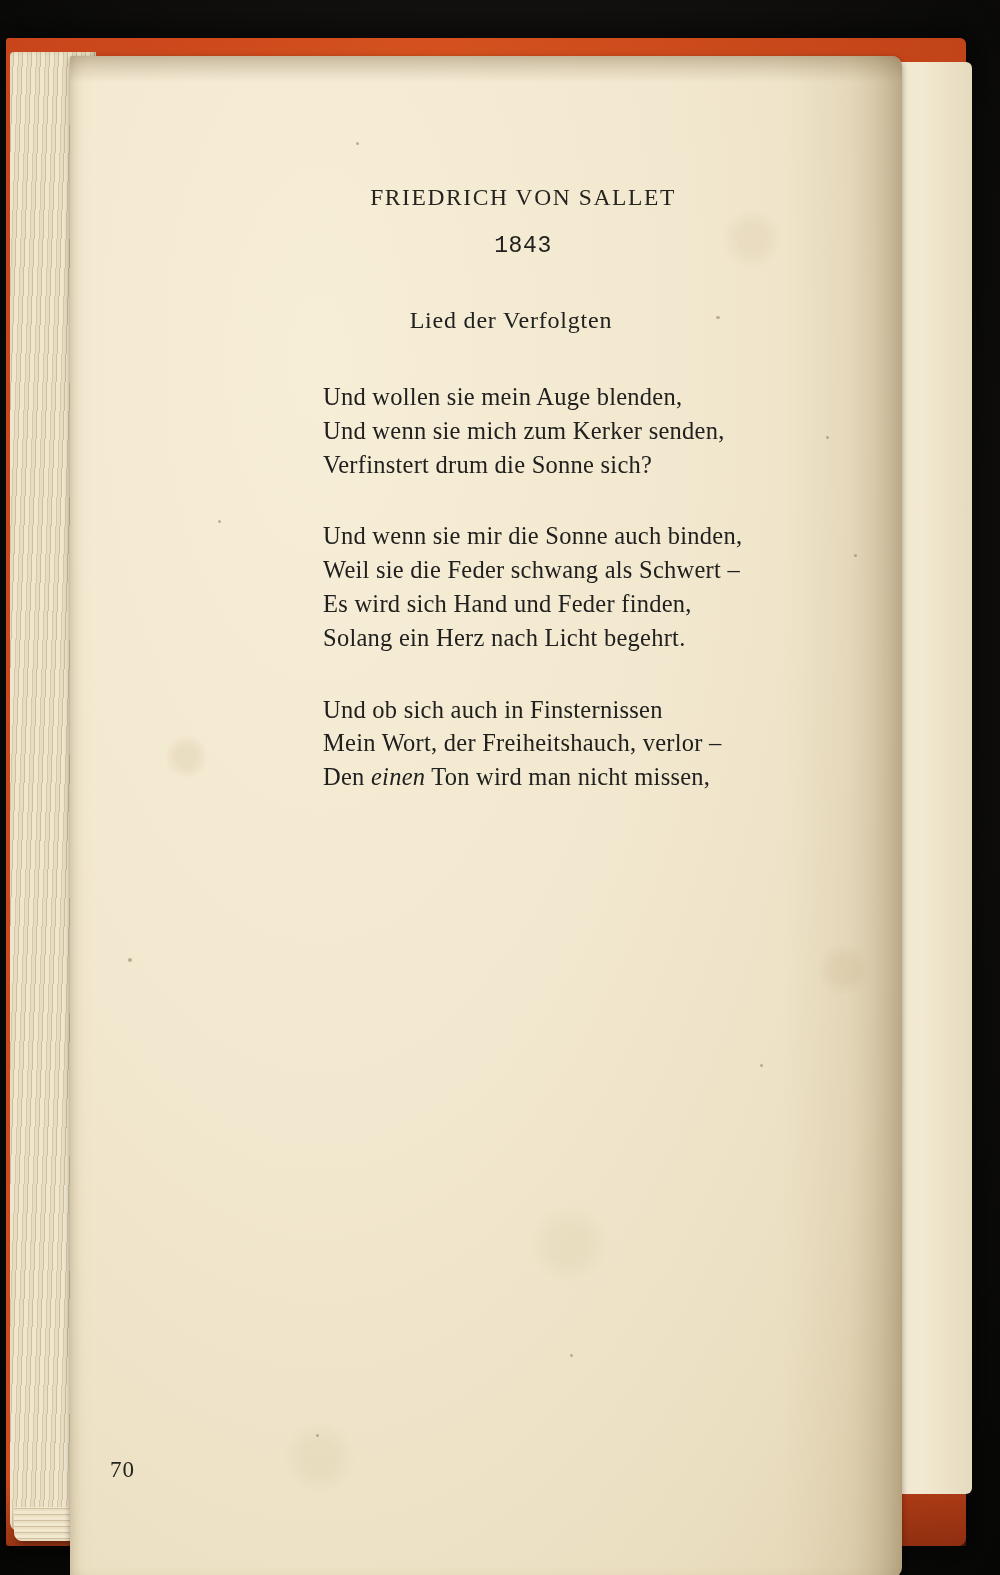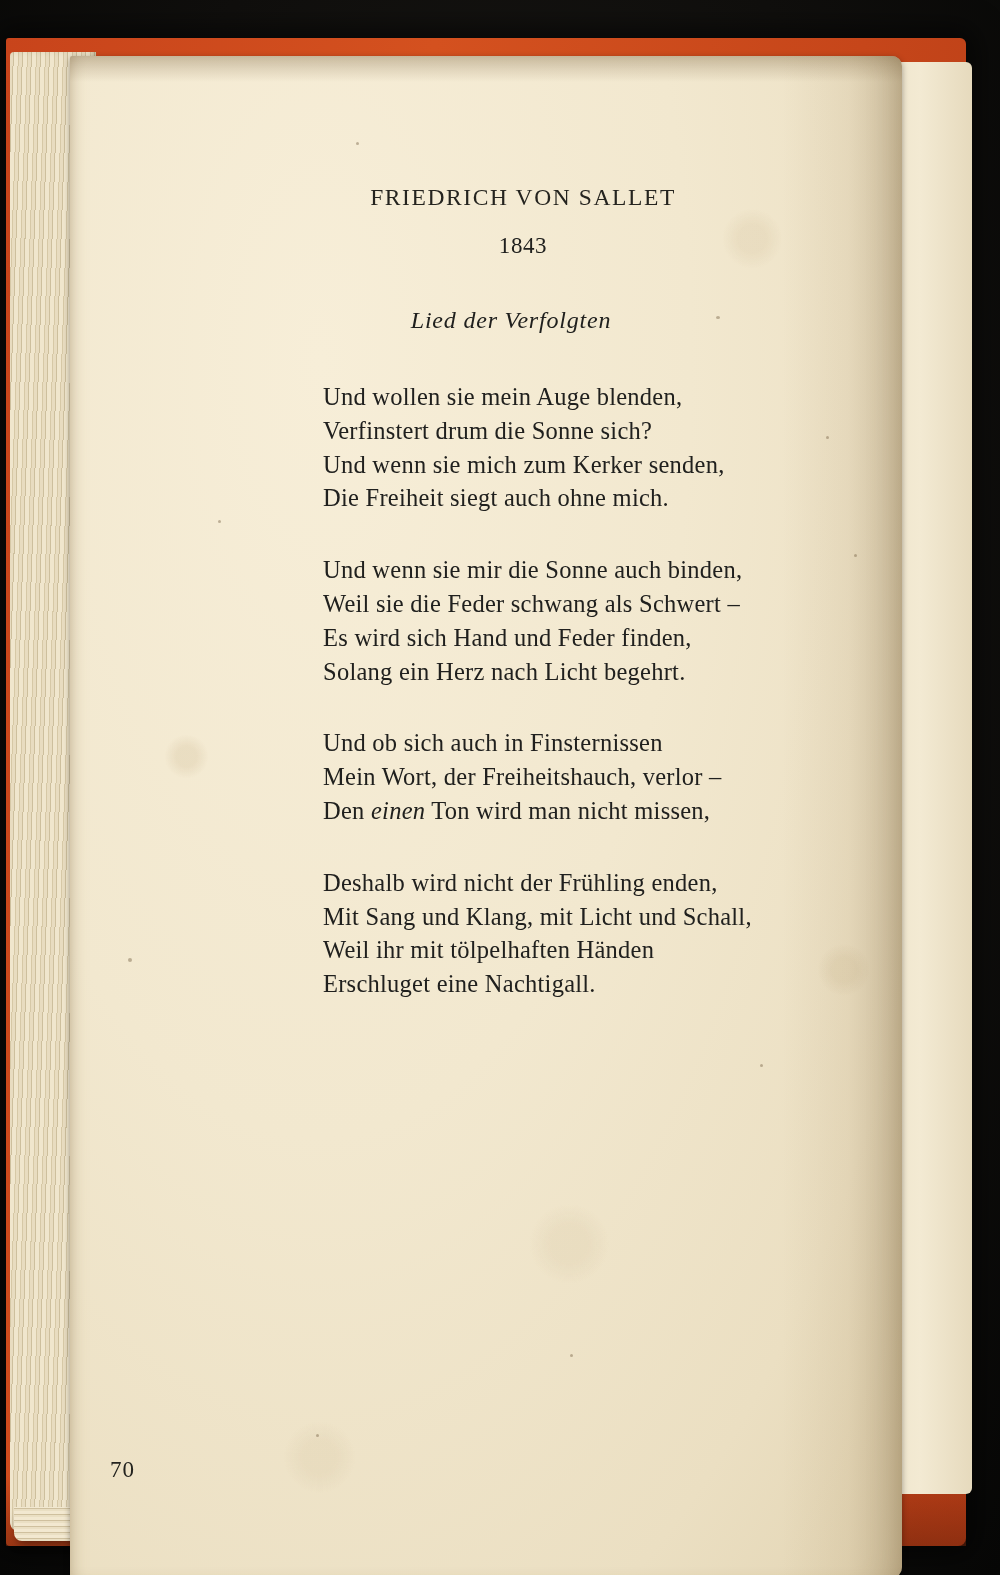--- a/index.html
+++ b/index.html
@@ -144,24 +144,24 @@
     color: #25241f;
     margin: 0 0 22px 0;
     padding-left: 54px;
   }
   .year {
     text-align: center;
     font-size: 23px;
     letter-spacing: 0.6px;
     margin: 1px 0 48px 0;
     padding-left: 54px;
+    font-family: Liberation Mono, monospace;
   }
   .poem-title {
     text-align: center;
-    font-style: italic;
     font-size: 24px;
     letter-spacing: 0.8px;
     margin: 0 0 46px 0;
     padding-left: 30px;
   }
 
   .stanza {
     margin: 0 0 38px 0;
     padding-left: 130px;
   }
@@ -237,42 +237,35 @@
     <span class="speck" style="left:500px;top:1298px;width:3px;height:3px;"></span>
 
     <div id="typeblock">
 
       <div class="author">FRIEDRICH VON SALLET</div>
       <div class="year">1843</div>
       <div class="poem-title">Lied der Verfolgten</div>
 
       <div class="stanza">
         <div class="line">Und wollen sie mein Auge blenden,</div>
+        <div class="line">Und wenn sie mich zum Kerker senden,</div>
         <div class="line">Verfinstert drum die Sonne sich?</div>
-        <div class="line">Und wenn sie mich zum Kerker senden,</div>
-        <div class="line">Die Freiheit siegt auch ohne mich.</div>
       </div>
 
       <div class="stanza">
         <div class="line">Und wenn sie mir die Sonne auch binden,</div>
         <div class="line">Weil sie die Feder schwang als Schwert –</div>
         <div class="line">Es wird sich Hand und Feder finden,</div>
         <div class="line">Solang ein Herz nach Licht begehrt.</div>
       </div>
 
       <div class="stanza">
         <div class="line">Und ob sich auch in Finsternissen</div>
         <div class="line">Mein Wort, der Freiheitshauch, verlor –</div>
         <div class="line"><span>Den <em>einen</em> Ton wird man nicht missen,</span></div>
       </div>
 
-      <div class="stanza">
-        <div class="line">Deshalb wird nicht der Frühling enden,</div>
-        <div class="line">Mit Sang und Klang, mit Licht und Schall,</div>
-        <div class="line">Weil ihr mit tölpelhaften Händen</div>
-        <div class="line">Erschluget eine Nachtigall.</div>
-      </div>
 
     </div>
 
     <div id="folio">70</div>
   </div>
 </div>
 
 </body></html>

